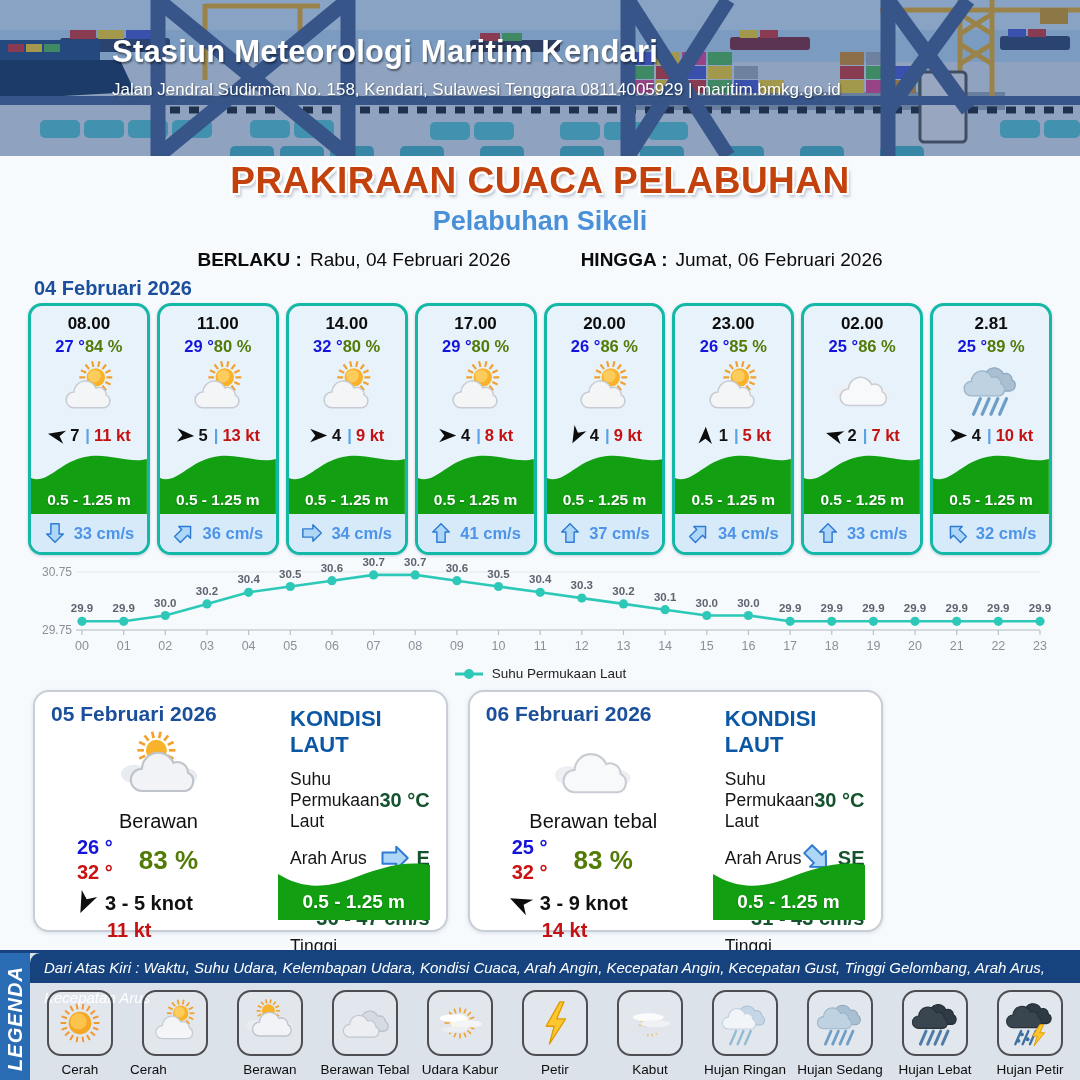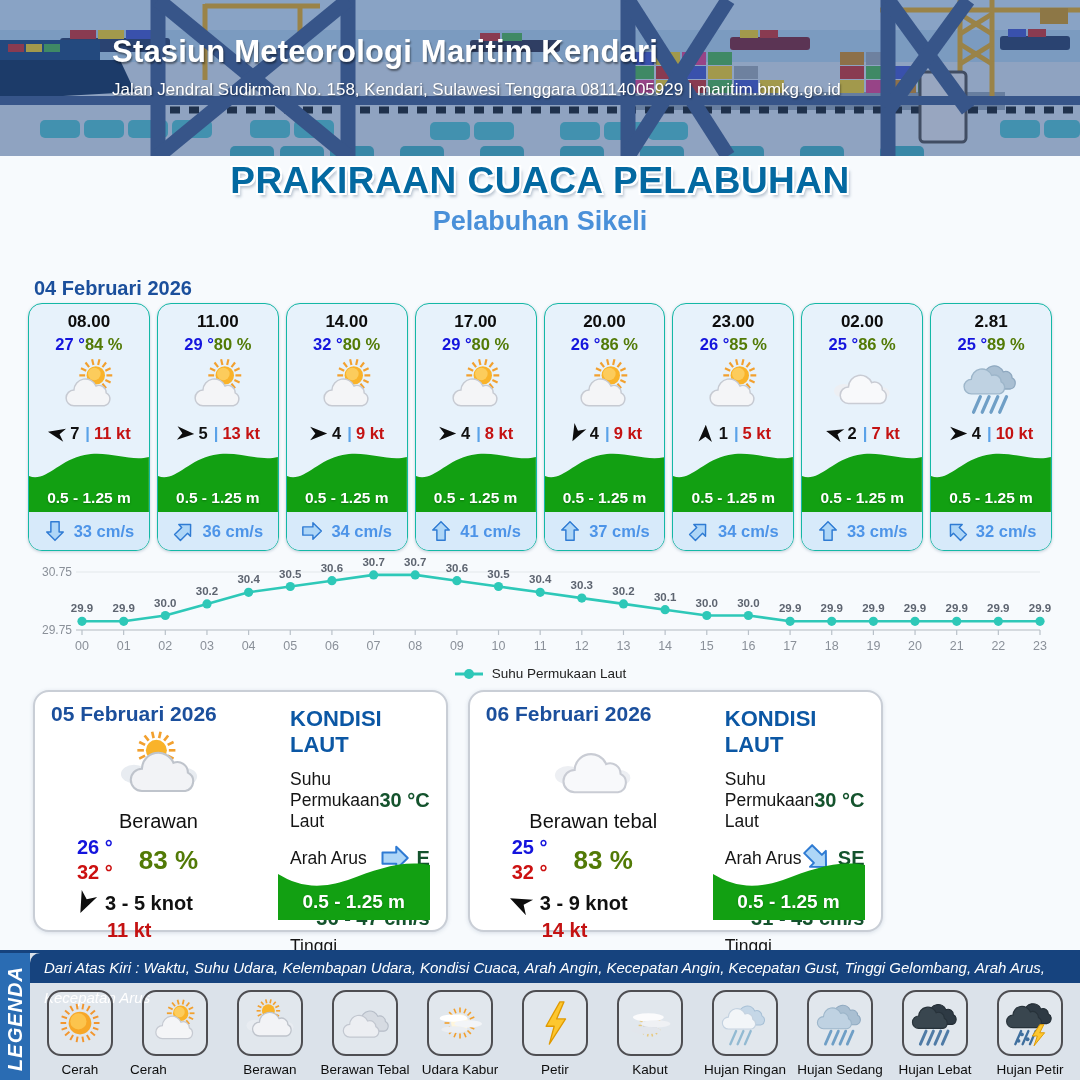--- a/index.html
+++ b/index.html
@@ -12,30 +12,30 @@
              border-radius:0 56px 56px 0;box-shadow:0 2px 6px rgba(0,0,0,.25);
              display:flex;flex-direction:column;align-items:center;justify-content:center;}
   .logo-card svg{width:62px;height:62px;}
   .logo-text{font-size:14px;font-weight:bold;color:#1b2d4f;letter-spacing:1px;margin-top:2px;}
   .hdr-text{position:absolute;left:112px;top:30px;color:#fff;}
   .hdr-agency{font-size:19px;font-weight:bold;text-shadow:1px 1px 2px rgba(0,0,0,.45);}
   .hdr-station{font-size:31px;font-weight:bold;margin-top:4px;letter-spacing:.2px;text-shadow:1px 2px 2px rgba(0,0,0,.45);}
   .hdr-address{font-size:17px;margin-top:10px;text-shadow:1px 1px 2px rgba(0,0,0,.45);}
   
   .titles{position:absolute;left:0;top:160px;width:1080px;text-align:center;}
-  .main-title{font-size:37px;font-weight:800;letter-spacing:.5px;color:#0369a1;
+  .main-title{font-size:37px;font-weight:800;letter-spacing:.5px;color:#c2410c;
       text-shadow:-2px -2px 0 #fff,2px -2px 0 #fff,-2px 2px 0 #fff,2px 2px 0 #fff,3px 4px 3px rgba(110,130,155,.45);}
   .subtitle{font-size:27px;font-weight:bold;color:#4a90d9;margin-top:4px;}
   .valid{display:flex;justify-content:center;gap:70px;font-size:19px;margin-top:12px;color:#0b0b0b;}
   .valid b{font-weight:bold;}
   .valid span.v{margin-left:8px;font-weight:normal;}
   
   .day1-date{position:absolute;left:34px;top:277px;font-size:20px;font-weight:bold;color:#1b4f9c;}
   .fc-row{position:absolute;left:28px;top:303px;width:1024px;display:flex;gap:7px;}
-  .fcard{width:121px;height:246px;background:#e7f2fb;border:1px solid #14b8a6;border-radius:14px;
+  .fcard{width:121px;height:246px;background:#e7f2fb;border:3px solid #14b8a6;border-radius:14px;
          overflow:hidden;box-shadow:0 1px 3px rgba(80,110,140,.3);display:flex;flex-direction:column;}
   .fc-time{font-size:17px;font-weight:bold;text-align:center;margin-top:8px;color:#0c0c0c;}
   .fc-th{display:flex;justify-content:center;padding:3px 9px 0;font-size:16.5px;font-weight:bold;}
   .fc-temp{color:#1414dd;} .fc-hum{color:#527a06;}
   .fc-icon{height:62px;display:flex;justify-content:center;margin-top:2px;}
   .fc-icon svg{width:62px;height:62px;}
   .fc-wind{display:flex;align-items:center;justify-content:center;gap:4px;font-size:16.5px;font-weight:bold;margin-top:3px;height:24px;}
   .dart{width:19px;height:19px;display:inline-block;}
   .dart svg{width:100%;height:100%;display:block;fill:#0d0d0d;}
   .pipe{color:#5aa2e8;margin-left:2px;}
@@ -221,20 +221,24 @@
 
     <div class="hdr-text">
       <div class="hdr-station">Stasiun Meteorologi Maritim Kendari</div>
       <div class="hdr-address">Jalan Jendral Sudirman No. 158, Kendari, Sulawesi Tenggara  08114005929 | maritim.bmkg.go.id</div>
     </div>
   </div>
 
   <div class="titles">
     <div class="main-title">PRAKIRAAN CUACA PELABUHAN</div>
     <div class="subtitle">Pelabuhan Sikeli</div>
+    <div class="valid">
+      <div><b>BERLAKU :</b><span class="v">Rabu, 04 Februari 2026</span></div>
+      <div><b>HINGGA :</b><span class="v">Jumat, 06 Februari 2026</span></div>
+    </div>
   </div>
 
   <div class="day1-date">04 Februari 2026</div>
   <div class="fc-row">
 
       <div class="fcard">
         <div class="fc-time">08.00</div>
         <div class="fc-th">
           <span class="fc-temp">27 °</span>
           <span class="fc-hum">84 %</span>

